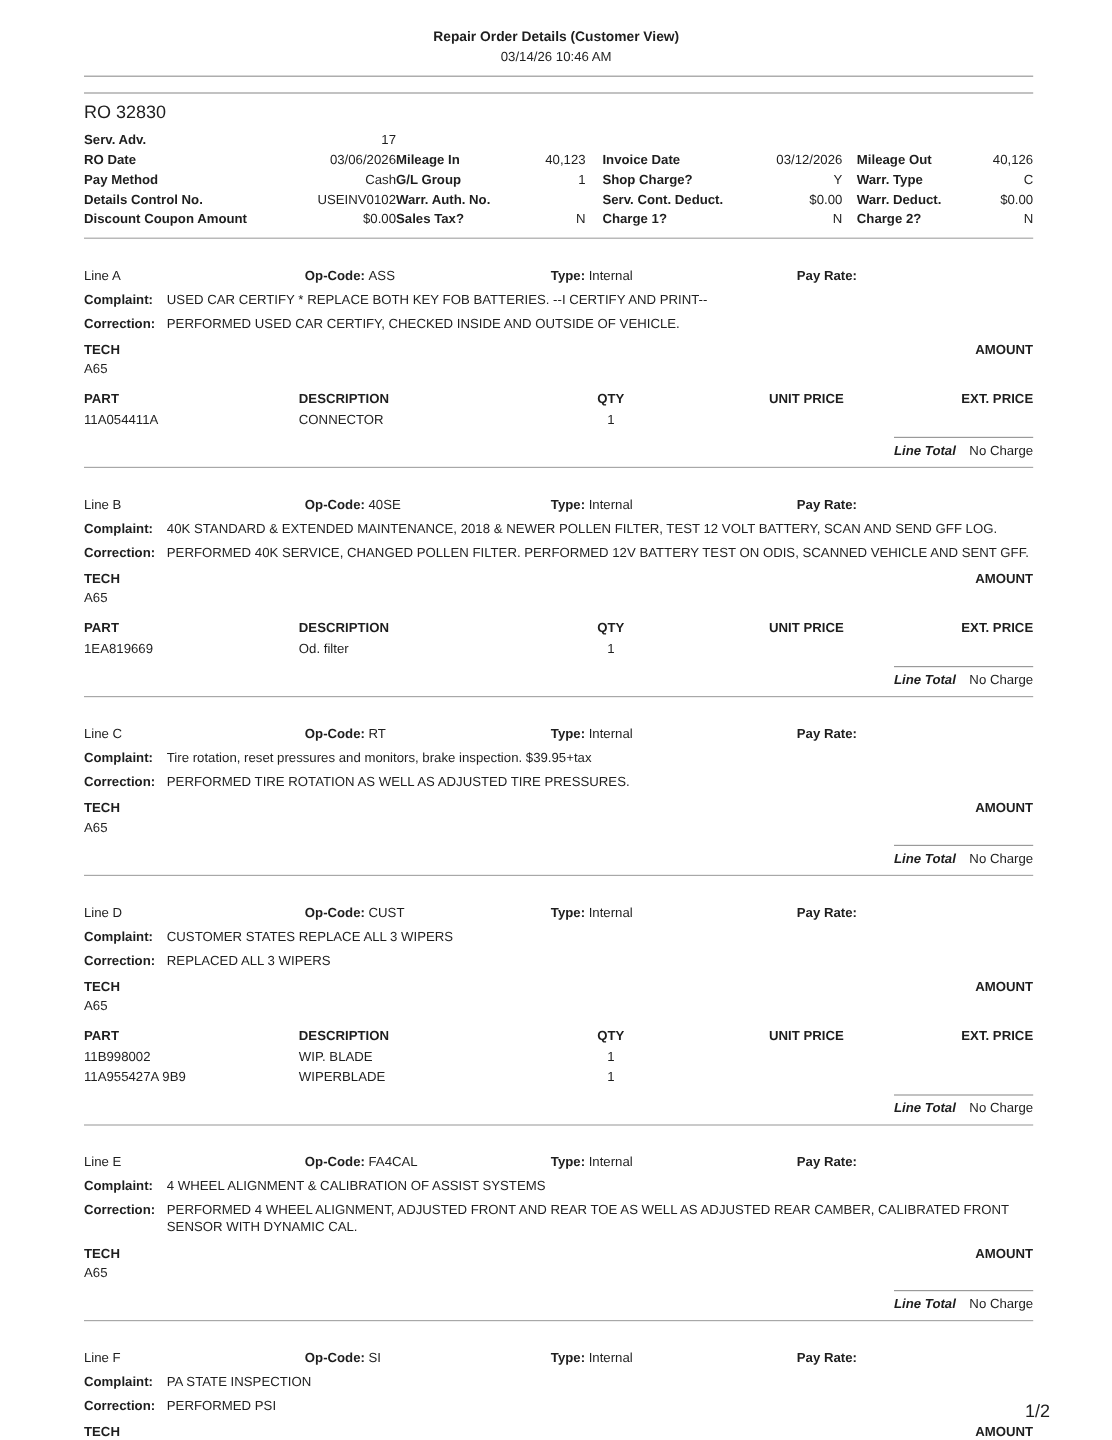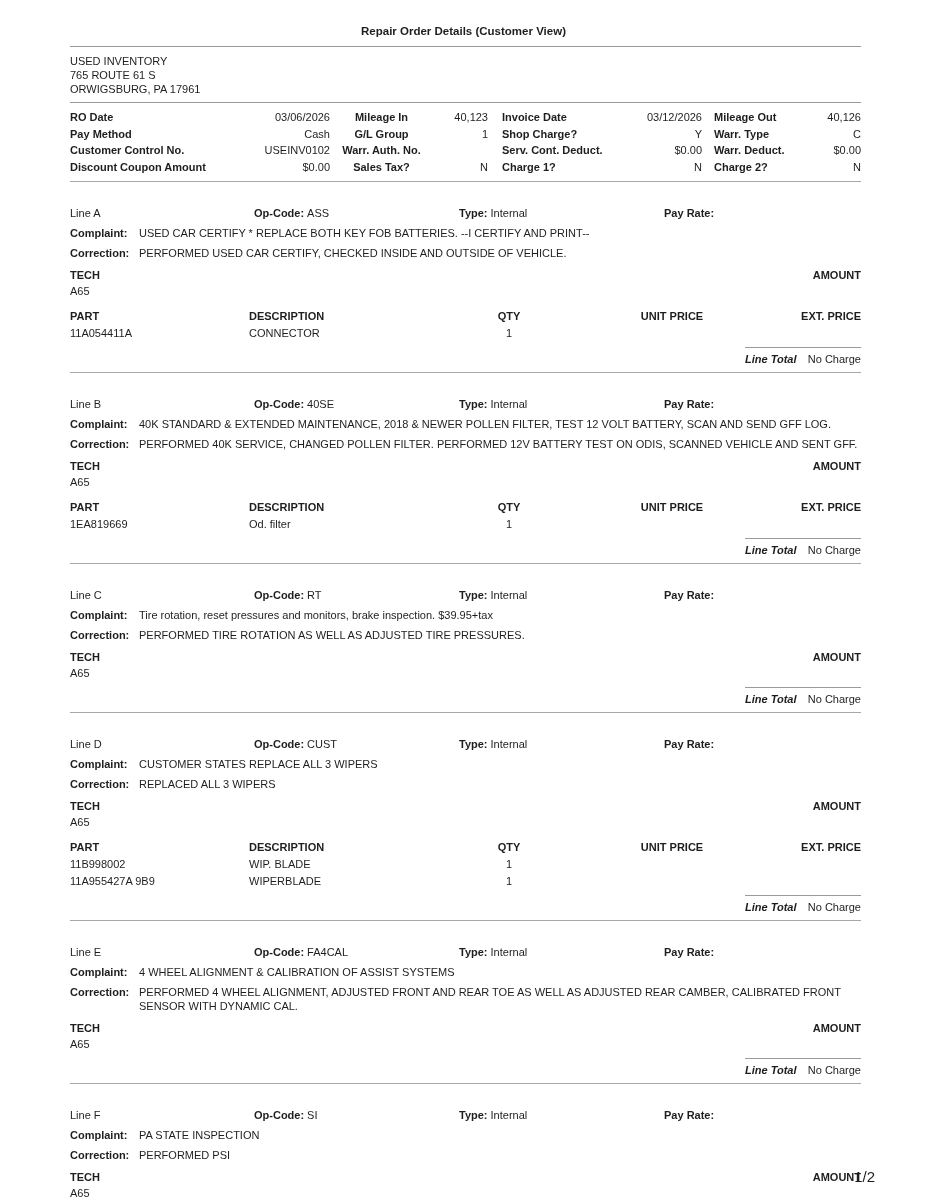--- a/index.html
+++ b/index.html
@@ -25,21 +25,21 @@
   .rule-top { margin-top: 8px; }
   .rule-addr { margin-top: 6px; }
   .addr-row { display: flex; justify-content: space-between; margin-top: 7px; }
   .addr-row > div > div { line-height: 14px; }
   .vehicle-block { text-align: right; }
   .ro-number { font-size: 15px; line-height: 18px; margin-top: 7px; }
   .meta-table { margin-top: 6px; margin-bottom: 6px; }
   .meta-row { display: grid; grid-template-columns: 175px 85px 103px 55px 134px 80px 94px 1fr; line-height: 16.5px; }
   .m-l { font-weight: bold; }
   .m-v { text-align: right; }
-  .p8 { padding-left: 0; box-sizing: border-box; text-align: center; }
+  .p8 { padding-left: 0; box-sizing: border-box; }
   .p14 { padding-left: 14px; box-sizing: border-box; }
   .p12 { padding-left: 12px; box-sizing: border-box; }
   .line-section { border-top: 1px solid #a8a8a8; padding: 22px 0 6px; }
   .l-head { display: grid; grid-template-columns: 184px 205px 205px 1fr; margin-top: 2px; }
   .lbl { font-weight: bold; margin-right: 3px; }
   .l-kv { display: grid; grid-template-columns: 69px 1fr; margin-top: 6px; }
   .l-kv .k { font-weight: bold; }
   .l-tech-row { display: flex; justify-content: space-between; font-weight: bold; margin-top: 8px; }
   .l-tech-val { margin-top: 2px; }
   .parts-grid { display: grid; grid-template-columns: 179px 185px 150px 176px 1fr; }
@@ -57,37 +57,44 @@
     justify-content: space-between;
   }
   .page-number { position: absolute; right: 52px; bottom: 16px; font-size: 15px; }
 </style>
 </head>
 <body>
 
 <div class="page">
   <div class="doc-header">
     <div class="doc-title">Repair Order Details (Customer View)</div>
+    <div class="doc-datetime">03/14/26 10:46 AM</div>
   </div>
 
   <div class="content">
     <div class="rule rule-top"></div>
 
     <div class="addr-row">
-      <div class="dealer-block">
-        <div>USED INVENTORY</div>
-        <div>765 ROUTE 61 S</div>
-        <div>ORWIGSBURG, PA 17961</div>
-      </div>
     </div>
 
     <div class="rule rule-addr"></div>
 
+    <div class="ro-number">RO 32830</div>
 
     <div class="meta-table">
+  <div class="meta-row">
+    <span class="m-l">Serv. Adv.</span>
+    <span class="m-v">17</span>
+    <span class="m-l p8"></span>
+    <span class="m-v"></span>
+    <span class="m-l p14"></span>
+    <span class="m-v"></span>
+    <span class="m-l p12"></span>
+    <span class="m-v"></span>
+  </div>
 
   <div class="meta-row">
     <span class="m-l">RO Date</span>
     <span class="m-v">03/06/2026</span>
     <span class="m-l p8">Mileage In</span>
     <span class="m-v">40,123</span>
     <span class="m-l p14">Invoice Date</span>
     <span class="m-v">03/12/2026</span>
     <span class="m-l p12">Mileage Out</span>
     <span class="m-v">40,126</span>
@@ -98,21 +105,21 @@
     <span class="m-v">Cash</span>
     <span class="m-l p8">G/L Group</span>
     <span class="m-v">1</span>
     <span class="m-l p14">Shop Charge?</span>
     <span class="m-v">Y</span>
     <span class="m-l p12">Warr. Type</span>
     <span class="m-v">C</span>
   </div>
 
   <div class="meta-row">
-    <span class="m-l">Customer Control No.</span>
+    <span class="m-l">Details Control No.</span>
     <span class="m-v">USEINV0102</span>
     <span class="m-l p8">Warr. Auth. No.</span>
     <span class="m-v"></span>
     <span class="m-l p14">Serv. Cont. Deduct.</span>
     <span class="m-v">$0.00</span>
     <span class="m-l p12">Warr. Deduct.</span>
     <span class="m-v">$0.00</span>
   </div>
 
   <div class="meta-row">

